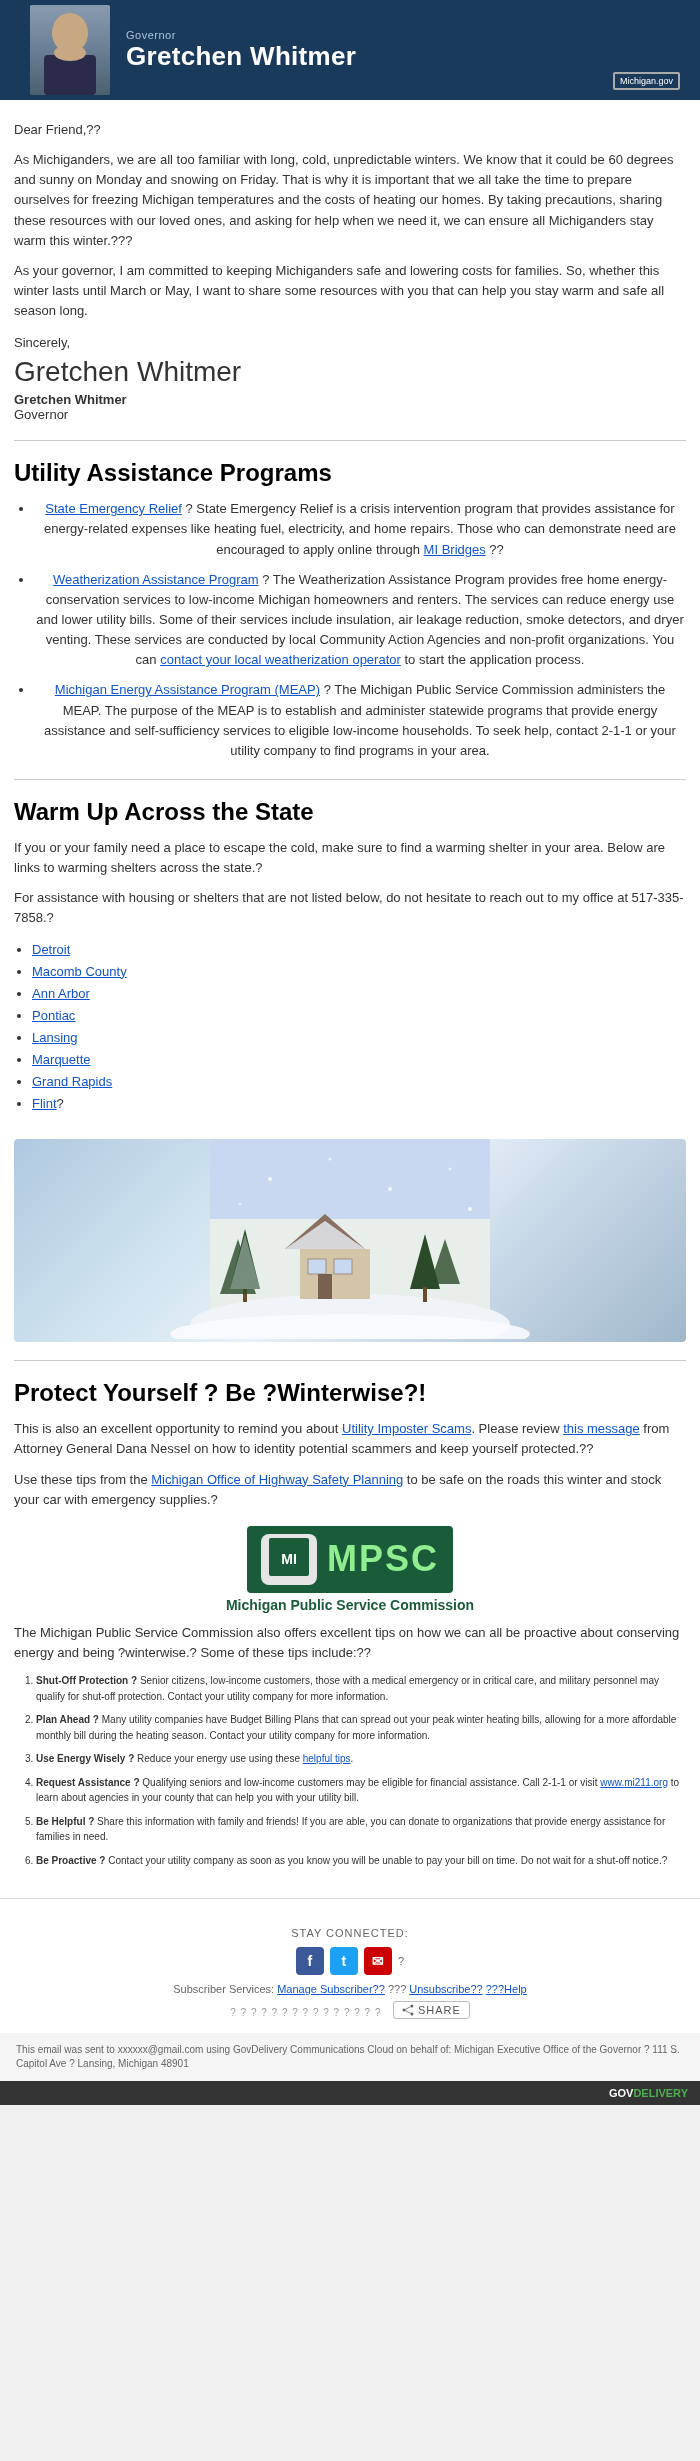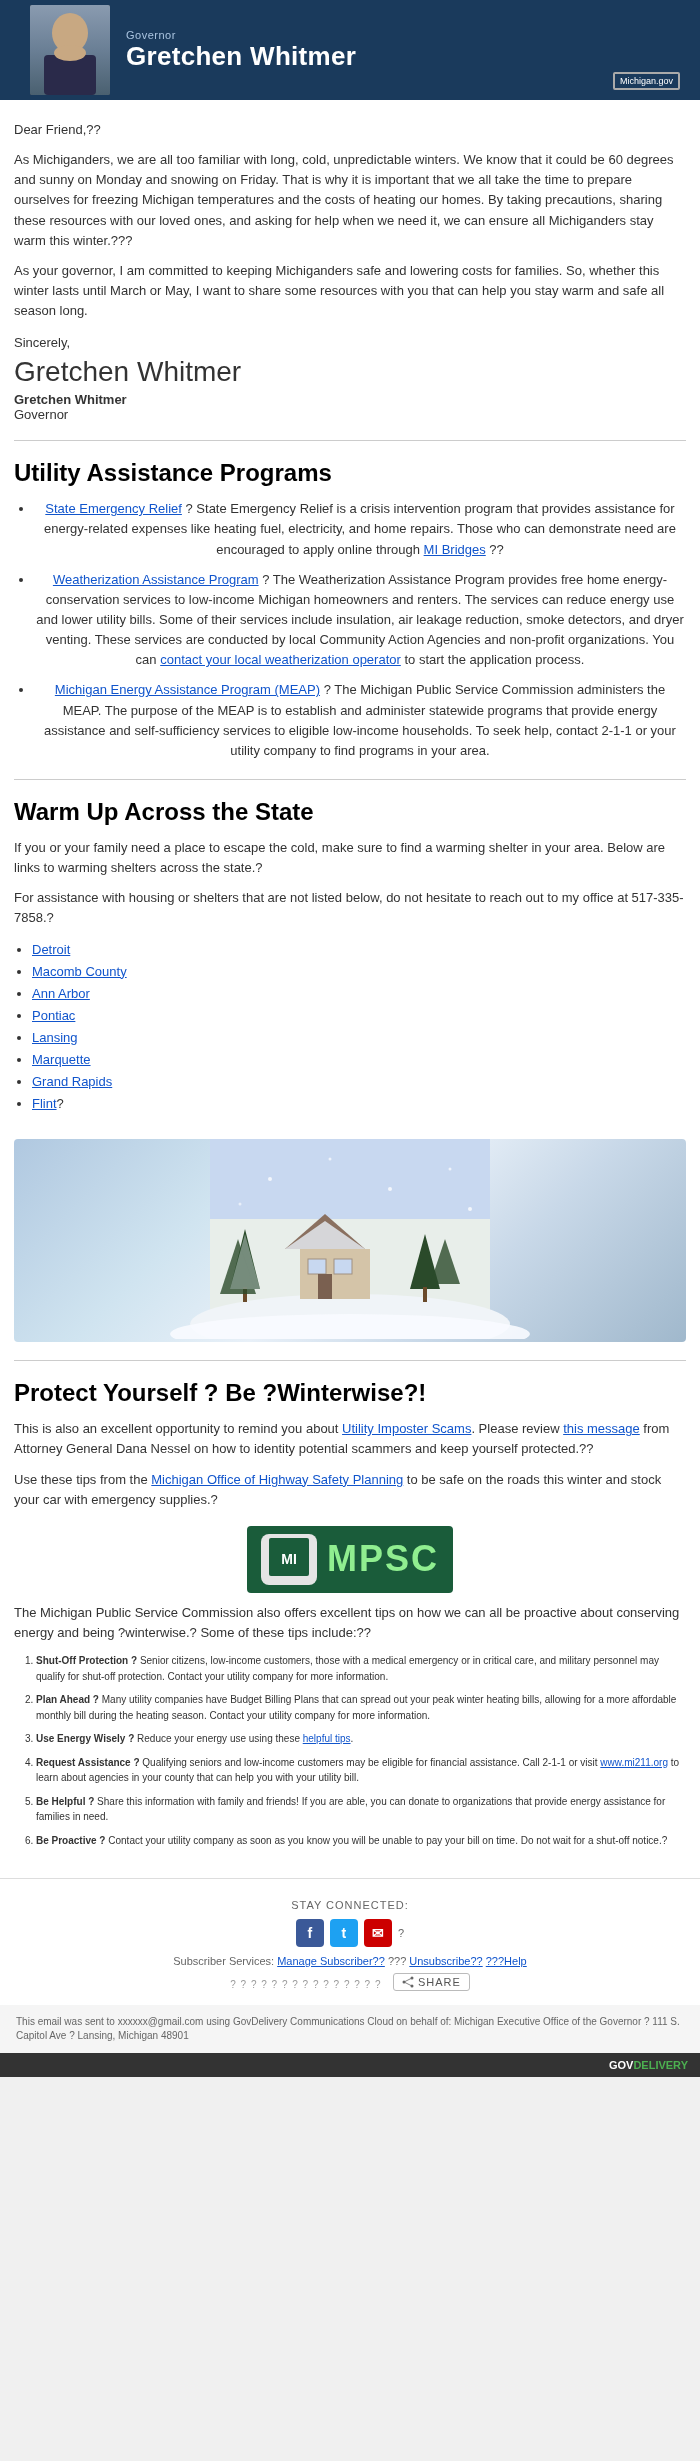--- a/index.html
+++ b/index.html
@@ -197,21 +197,21 @@
       line-height: 1.55;
       margin-bottom: 8px;
       color: #333;
     }
     ol.tips-list li strong {
       font-weight: bold;
     }
     
     .footer-section {
       text-align: center;
-      padding: 20px 20px 8px 20px;
+      padding: 28px 20px 8px 20px;
       border-top: 1px solid #ddd;
     }
     .stay-connected {
       font-size: 11px;
       letter-spacing: 1px;
       color: #666;
       margin-bottom: 8px;
     }
     .social-icons {
       display: inline-flex;
@@ -423,20 +423,21 @@
     <div class="mpsc-logo-block">
       <div class="mpsc-logo">
         <div class="mpsc-mi-icon">
           <svg width="40" height="38" viewBox="0 0 40 38">
             <rect width="40" height="38" fill="#1a5c3a" rx="2"></rect>
             <text x="20" y="26" text-anchor="middle" fill="white" font-size="14" font-weight="bold" font-family="Arial">MI</text>
           </svg>
         </div>
         <div class="mpsc-text">MPSC</div>
       </div>
+      <div class="mpsc-caption">Michigan Public Service Commission</div>
     </div>
 
     <p class="body-para">The Michigan Public Service Commission also offers excellent tips on how we can all be proactive about conserving energy and being ?winterwise.? Some of these tips include:??</p>
 
     <ol class="tips-list">
       <li>
         <strong>Shut-Off Protection ?</strong>
         Senior citizens, low-income customers, those with a medical emergency or in critical care, and military personnel may qualify for shut-off protection. Contact your utility company for more information.
       </li>
       <li>

